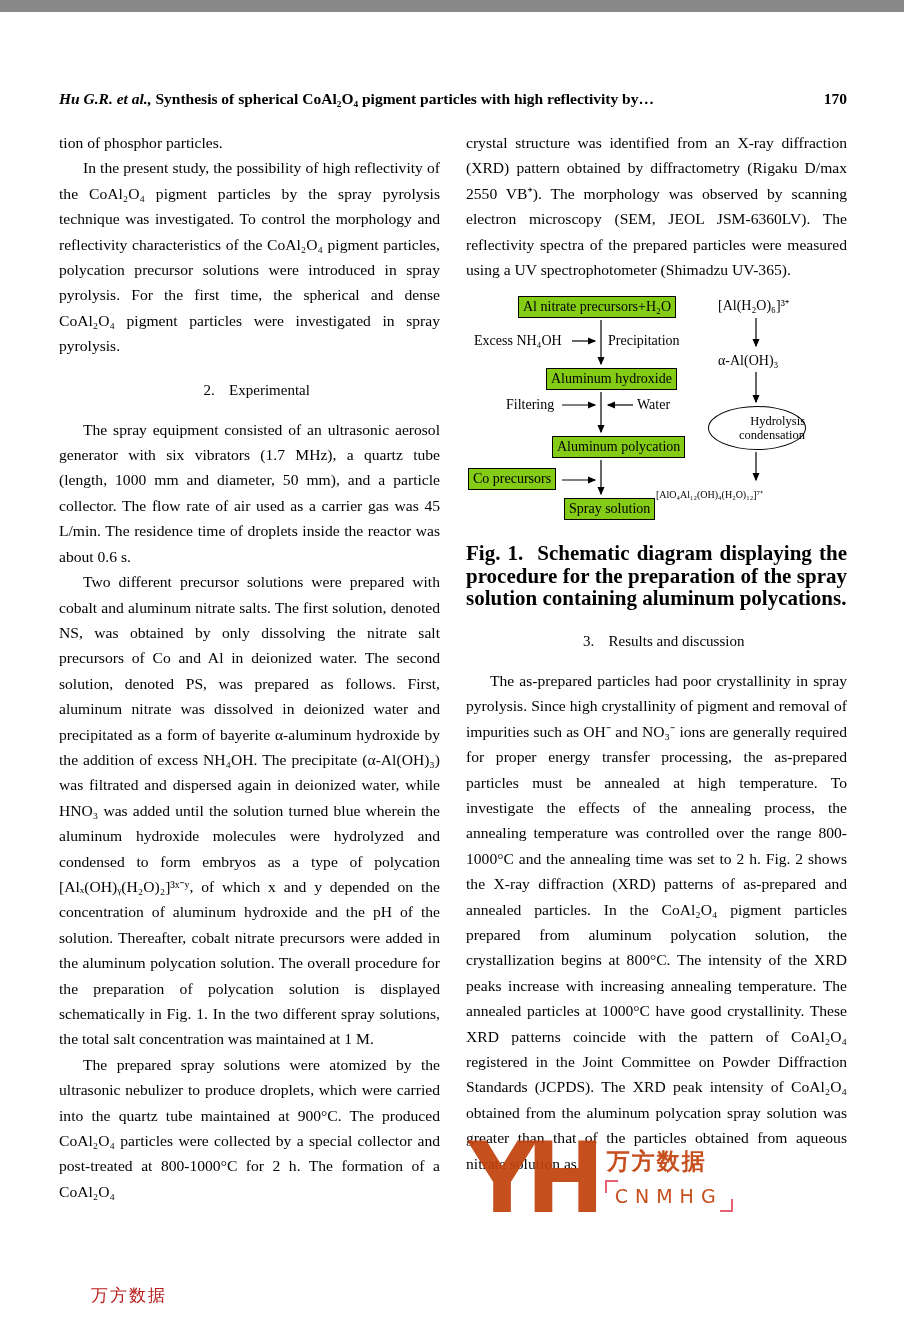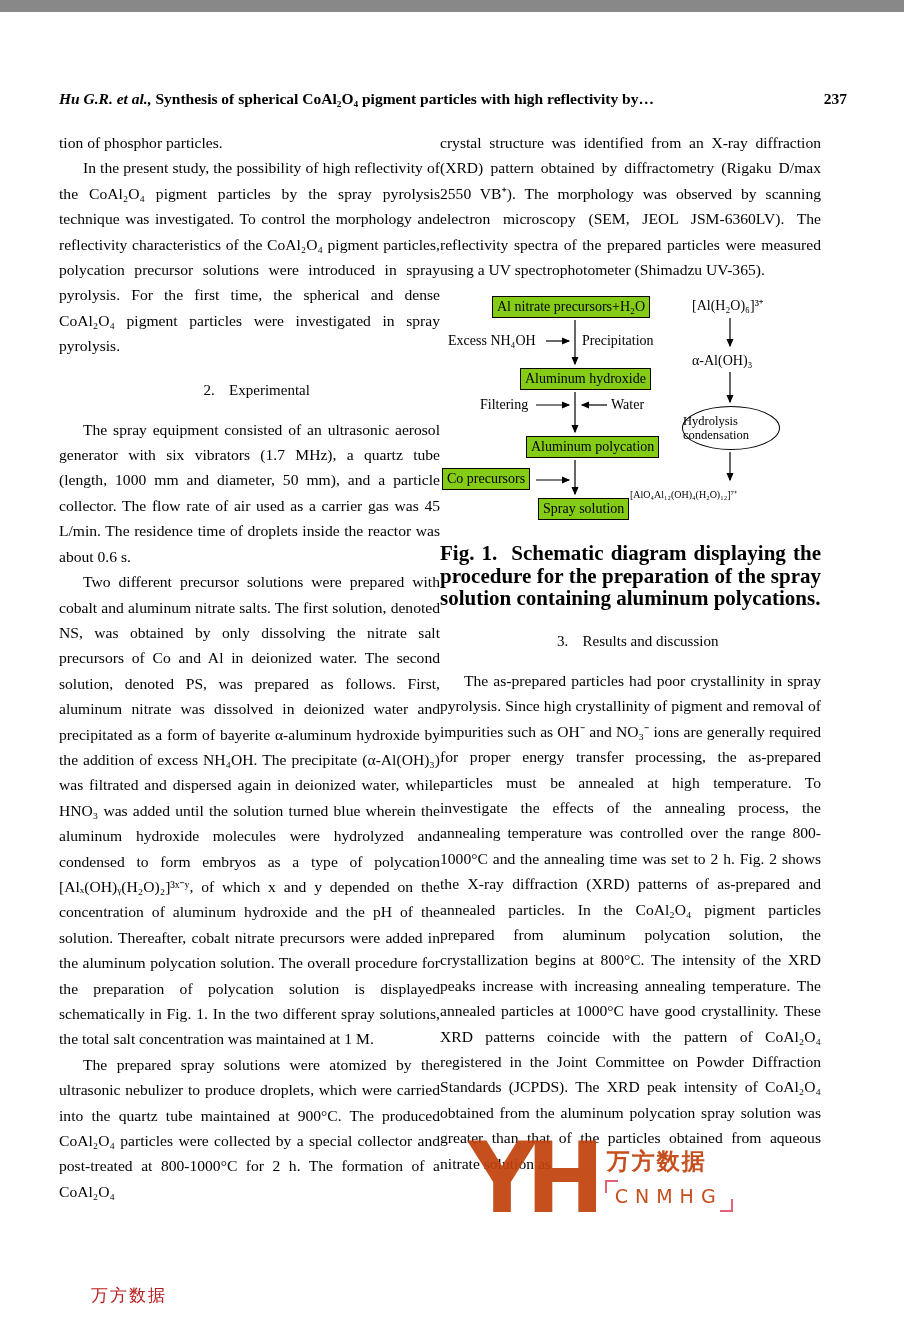--- a/index.html
+++ b/index.html
@@ -16,21 +16,21 @@
   .hdr{
     position:absolute;top:78px;left:59px;right:57px;
     display:flex;justify-content:space-between;align-items:baseline;
     font-size:15.5px;font-weight:bold;
   }
   .hdr .authors{font-style:italic;}
   .hdr .pageno{font-weight:bold;}
   
   .cols{
     position:absolute;top:118px;left:59px;right:57px;
-    display:flex;
+    display:flex;gap:26px;
   }
   .col{width:381px;text-align:justify;font-size:15.6px;line-height:25.4px;}
   .col p{margin:0;text-indent:24px;}
   .col p.cont{text-indent:0;}
   .sec{
     font-size:15px;font-weight:normal;line-height:22px;
     margin:20px 0 16px 0;text-align:center;
   }
   .sec .num{display:inline-block;width:40px;}
   
@@ -41,21 +41,21 @@
   }
   .fig svg{position:absolute;left:0;top:0;}
   .fbox{
     position:absolute;border:1px solid #000;background:#84cc16;
     padding:1px 4px;white-space:nowrap;
   }
   .flab{position:absolute;white-space:nowrap;}
   .fell{
     position:absolute;border:1px solid #000;border-radius:50%;
     width:96px;height:42px;display:flex;flex-direction:column;
-    align-items:flex-start;justify-content:center;
+    align-items:flex-end;justify-content:center;
     font-size:12.5px;line-height:14px;text-align:center;background:#fff;
   }
   .caption{
     font-weight:bold;font-size:21px;line-height:22.5px;
     text-align:justify;margin:14px 0 0 0;
   }
   .caption .tag{margin-right:14px;}
   
   .wm{
     position:absolute;left:468px;top:1116px;width:220px;height:100px;
@@ -81,21 +81,21 @@
 </style>
 </head>
 <body>
 
 <div class="page">
 
   <div class="hdr">
     <div>
       <span class="authors">Hu G.R. et al.,</span><span> Synthesis of spherical CoAl₂O₄ pigment particles with high reflectivity by…</span>
     </div>
-    <div class="pageno">237</div>
+    <div class="pageno">170</div>
   </div>
 
   <div class="cols">
 
     <div class="col">
       <p class="cont">tion of phosphor particles.</p>
       <p>In the present study, the possibility of high reflectivity of the CoAl₂O₄ pigment particles by the spray pyrolysis technique was investigated. To control the morphology and reflectivity characteristics of the CoAl₂O₄ pigment particles, polycation precursor solutions were introduced in spray pyrolysis. For the first time, the spherical and dense CoAl₂O₄ pigment particles were investigated in spray pyrolysis.</p>
       <div class="sec">
         <span class="num">2.</span><span>Experimental</span>
       </div>

